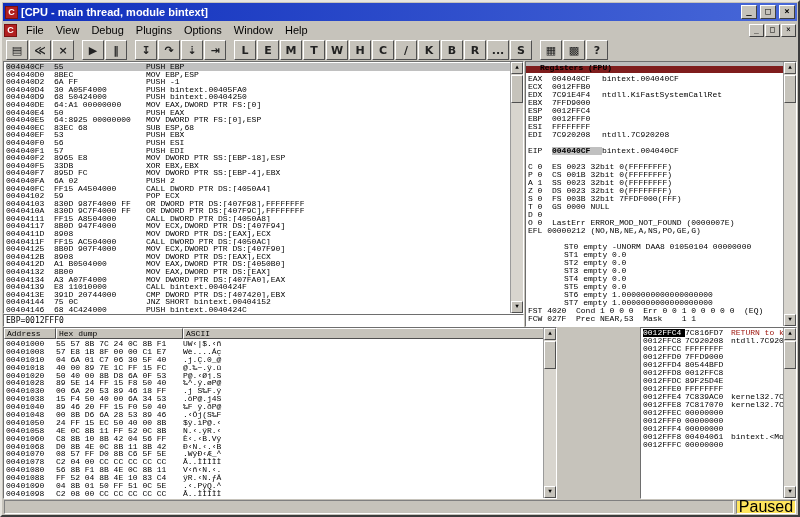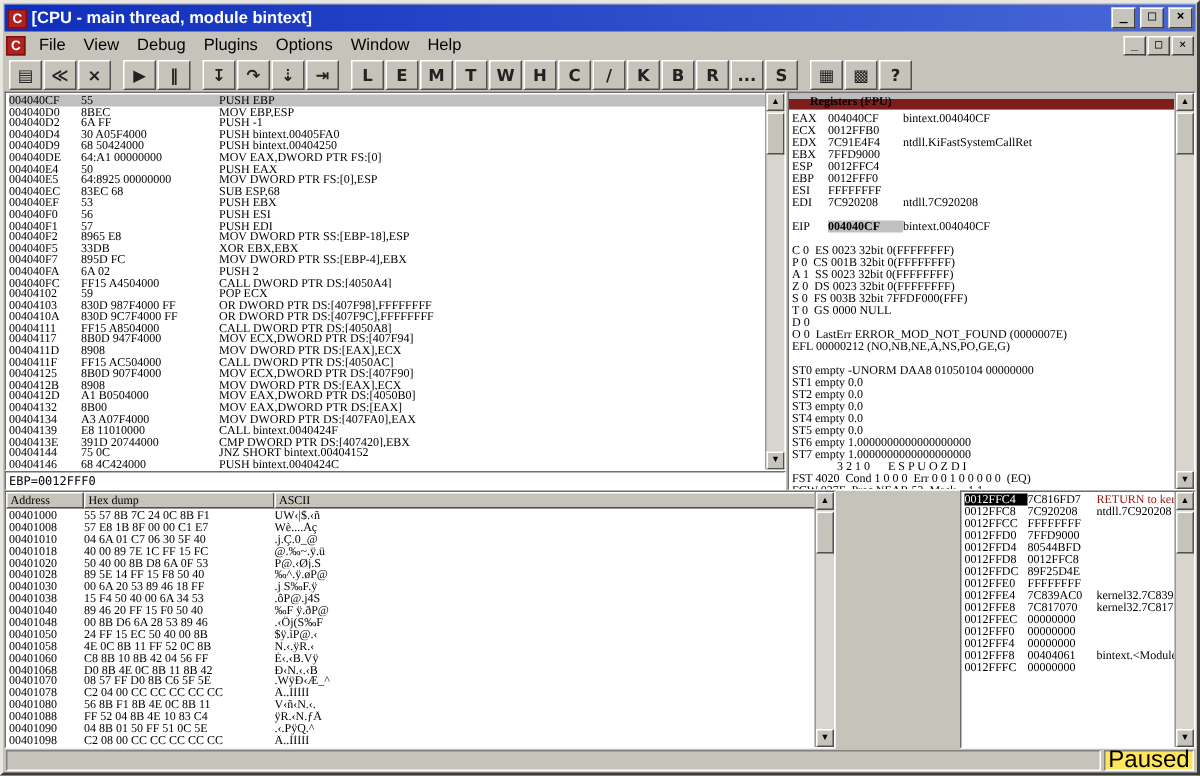--- a/index.html
+++ b/index.html
@@ -34,21 +34,21 @@
   .toolbar{position:absolute;left:1px;top:36px;right:1px;height:24px;
     display:flex;align-items:center;padding:0 3px;}
   .tb{width:22px;height:20px;background:var(--chrome);border:1px solid;
     border-color:#fff #505050 #505050 #fff;display:flex;align-items:center;
     justify-content:center;font-size:11px;font-weight:bold;margin-right:1px;
     font-family:"DejaVu Sans",sans-serif;color:#222;}
   .tb.gap{margin-left:7px;}
   
   .pane{position:absolute;background:var(--pane-bg);border:1px solid;
     border-color:#6e6e6e #fff #fff #6e6e6e;display:flex;overflow:hidden;
-    font-family:Liberation Serif, serif;font-size:8px;color:#000;}
+    font-family:Liberation Mono, monospace;font-size:8px;color:#000;}
   .pane-content{flex:1;overflow:hidden;padding:1px 0 0 2px;}
   #disasm-pane{left:1px;top:59px;width:521px;height:253px;}
   #registers-pane{left:523px;top:59px;width:272px;height:266px;}
   #info-pane{left:1px;top:312px;width:521px;height:13px;position:absolute;
     background:var(--pane-bg);border:1px solid;border-color:#6e6e6e #fff #fff #6e6e6e;
     font-family:"DejaVu Sans Mono",monospace;font-size:8px;padding:1px 2px;}
   #dump-pane{left:1px;top:325px;width:554px;height:172px;}
   #stack-pane{left:638px;top:325px;width:157px;height:172px;}
   
   .drow{display:flex;line-height:7.6px;height:7.6px;white-space:pre;}
@@ -60,21 +60,21 @@
   
   .reg-header{height:11px;line-height:11px;background:#bdbdbd;border-bottom:7px solid #7f1d1d;
     font-weight:bold;padding-left:14px;margin:-1px 0 2px -2px;}
   .reg-line{display:flex;line-height:8px;height:8px;white-space:pre;}
   .r-name{width:24px;flex:0 0 auto;}
   .r-value{width:50px;flex:0 0 auto;}
   .r-value.hl{background:var(--selection-gray);font-weight:bold;}
   .r-comment{flex:1;overflow:hidden;}
   .pre-line{line-height:8px;height:8px;white-space:pre;overflow:hidden;}
   .flag-block{margin-top:8px;}
-  .st-block{margin-top:8px;}
+  .st-block{margin-top:8px;margin-left:36px;}
   .ft-block{margin-top:0px;}
   
   .dump-header{display:flex;height:11px;flex:0 0 auto;margin:-1px -1px 1px -2px;justify-content:center;}
   .dump-header span{background:var(--chrome);border:1px solid;
     border-color:#fff #505050 #505050 #fff;font-size:8px;line-height:9px;
     padding-left:2px;overflow:hidden;white-space:pre;}
   .h-addr{width:52px;} .h-hex{width:127px;} .h-ascii{flex:1;}
   .dmrow{display:flex;line-height:7.9px;height:7.9px;white-space:pre;}
   .d-addr{width:50px;flex:0 0 auto;}
   .d-hex{width:127px;flex:0 0 auto;overflow:hidden;}
@@ -584,21 +584,20 @@
           <div class="pre-line">ST4 empty 0.0</div>
 
           <div class="pre-line">ST5 empty 0.0</div>
 
           <div class="pre-line">ST6 empty 1.0000000000000000000</div>
 
           <div class="pre-line">ST7 empty 1.0000000000000000000</div>
         </div>
       <div class="ft-block">
 
-          <div class="pre-line">               3 2 1 0      E S P U O Z D I</div>
 
           <div class="pre-line">FST 4020  Cond 1 0 0 0  Err 0 0 1 0 0 0 0 0  (EQ)</div>
 
           <div class="pre-line">FCW 027F  Prec NEAR,53  Mask    1 1</div>
         </div>
     </div>
     <div class="vscroll">
       <div class="sb-btn">▲</div>
       <div class="sb-track">
         <div class="sb-thumb"></div>

